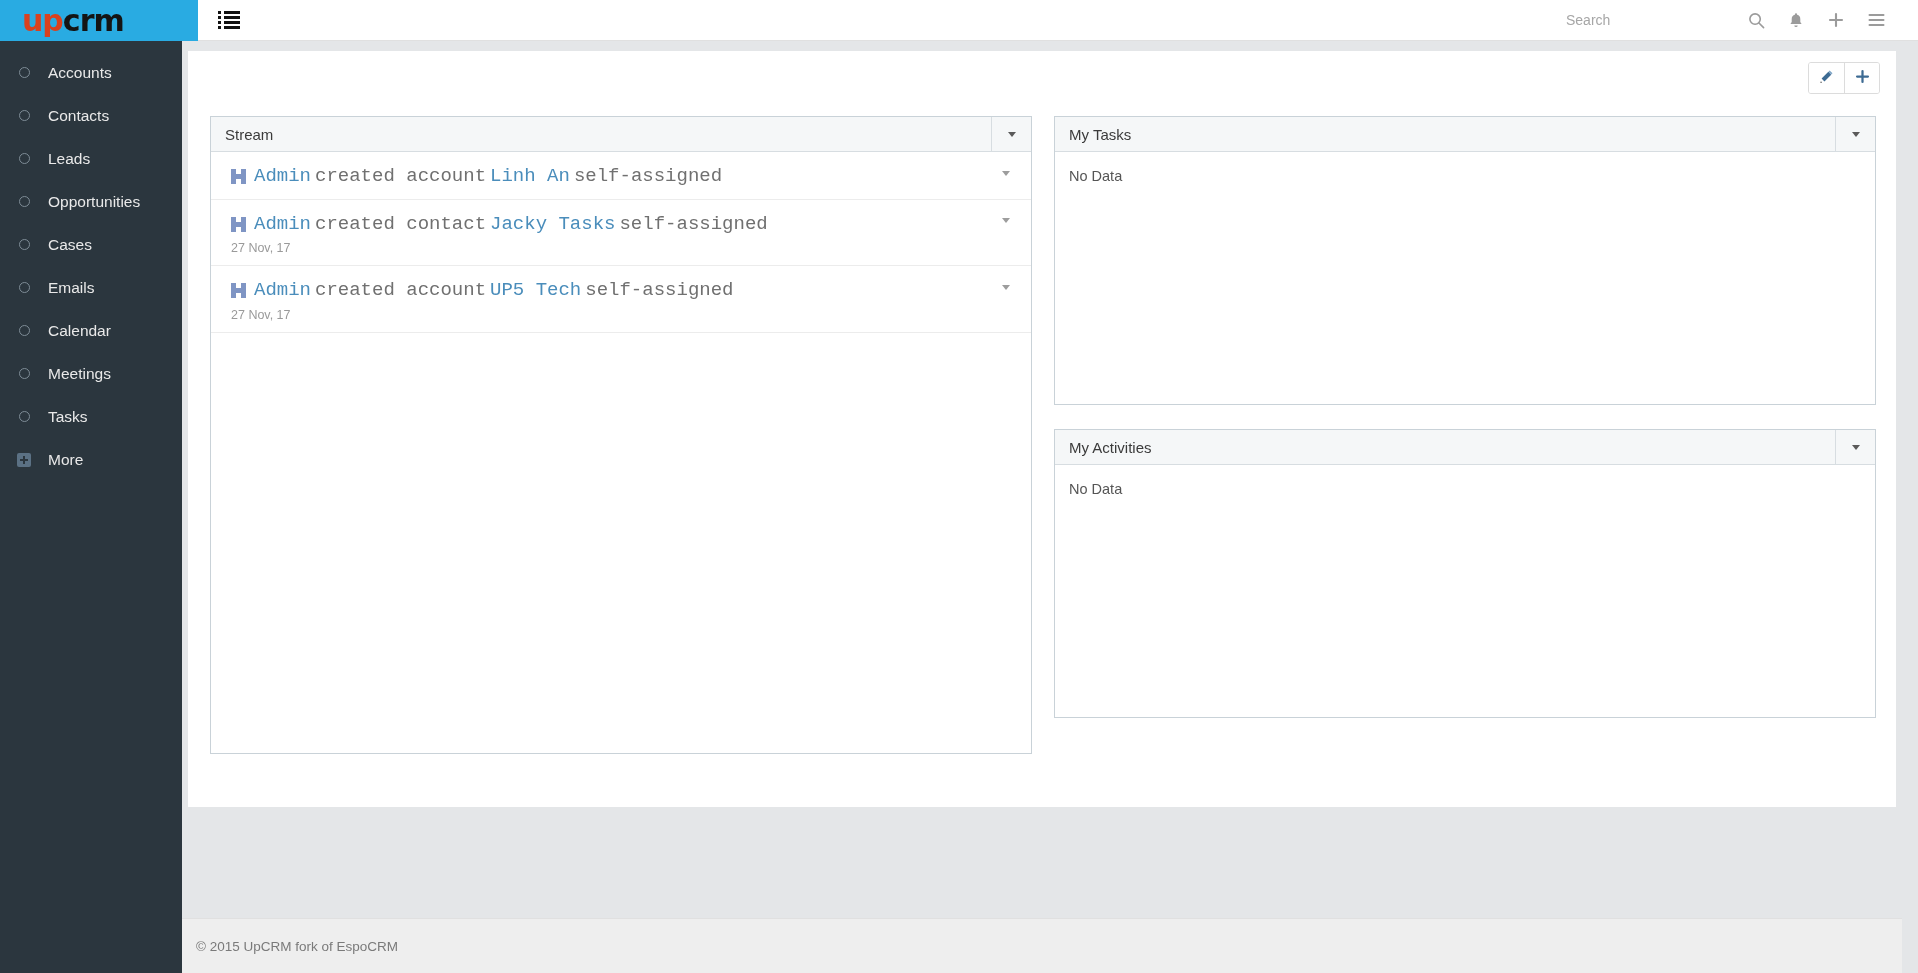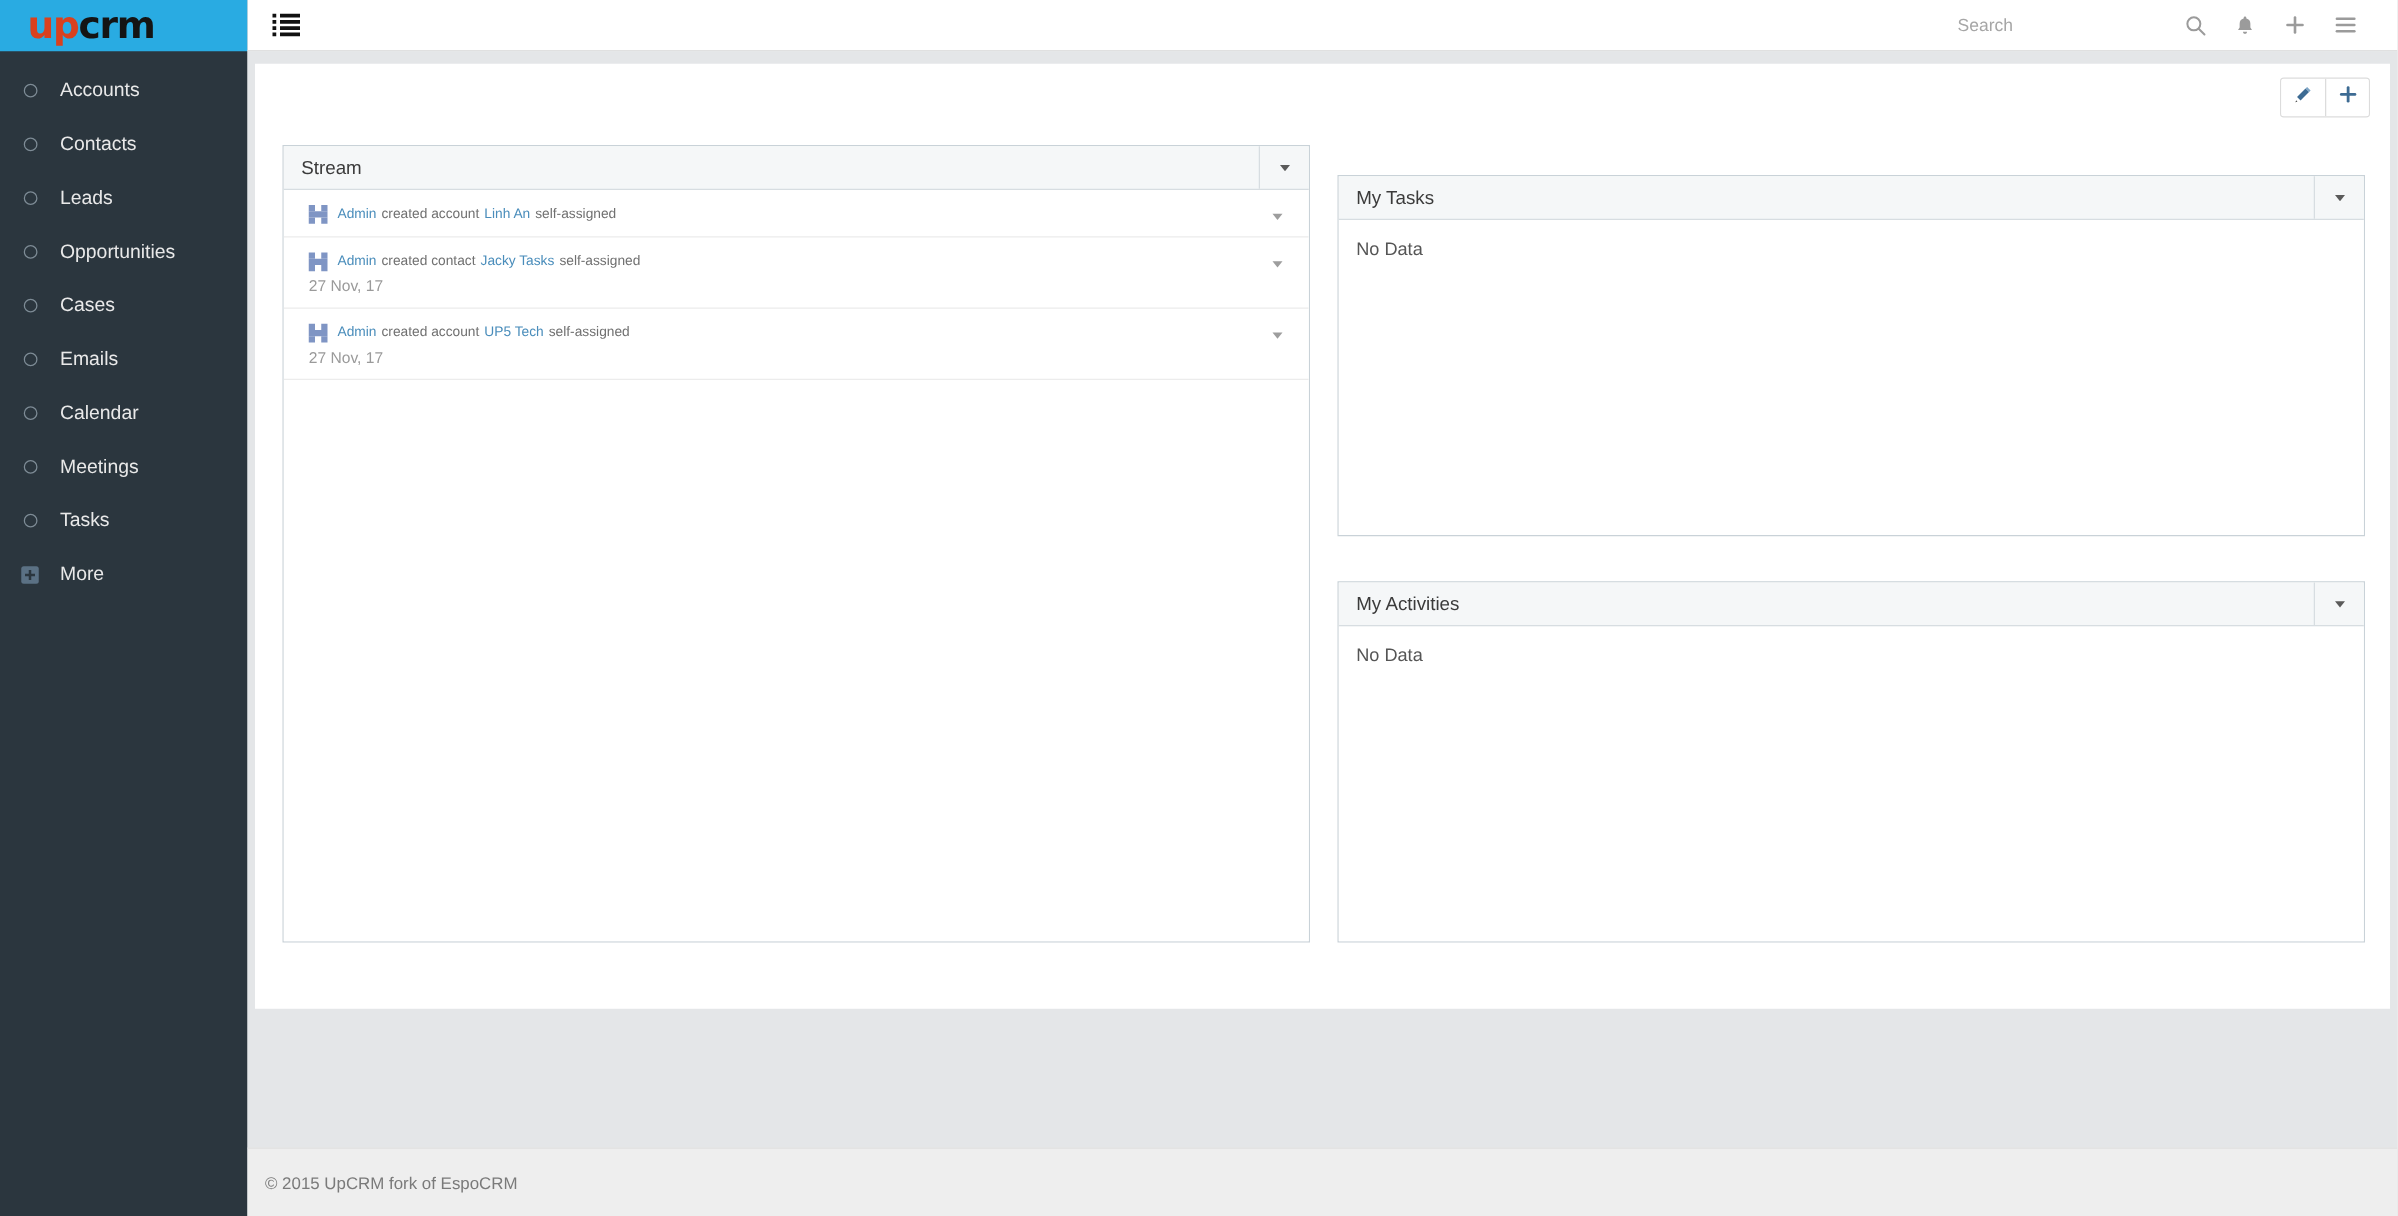--- a/index.html
+++ b/index.html
@@ -116,21 +116,21 @@
   .tb-icon {
     width: 40px; height: 41px;
     display: flex; align-items: center; justify-content: center;
     cursor: pointer;
     color: #9b9b9b;
   }
   .tb-icon svg { display: block; }
 
   
   .main {
-    position: absolute; left: 198px; top: 41px;
+    position: absolute; left: 182px; top: 41px;
     width: 1720px; height: 932px;
     background: #e4e6e8;
     overflow: hidden;
     padding-left: 24px;
   }
   .content-white {
     position: absolute; left: 6px; top: 10px;
     width: 1708px; height: 756px;
     background: #ffffff;
   }
@@ -150,21 +150,21 @@
     background: #fff;
   }
   .btn-group .gbtn + .gbtn { border-left: 1px solid #dcdcdc; }
 
   
   .panels {
     position: absolute; left: 22px; top: 65px; right: 18px;
     display: flex; gap: 22px;
   }
   .col-left  { width: 822px; flex: none; }
-  .col-right { width: 822px; flex: none; display: flex; flex-direction: column; gap: 36px; justify-content: flex-end; }
+  .col-right { width: 822px; flex: none; display: flex; flex-direction: column; gap: 24px; }
 
   .panel {
     border: 1px solid #c9d2d8;
     background: #fff;
   }
   .panel-head {
     height: 35px;
     background: #f5f7f8;
     border-bottom: 1px solid #d7dde1;
     display: flex; align-items: center;
@@ -195,22 +195,23 @@
   .no-data { font-size: 14.5px; color: #555; }
 
   
   .stream-row {
     position: relative;
     padding: 12px 44px 10px 20px;
     border-bottom: 1px solid #ececec;
   }
   .stream-line {
     display: flex; align-items: center;
-    font-size: 11px; color: #666;
+    font-size: 19px; color: #666;
     line-height: 1.3;
+    font-family: Liberation Mono, monospace;
   }
   .avatar {
     width: 15px; height: 15px;
     margin-right: 8px;
     flex: none;
     position: relative;
     background:
       linear-gradient(#7f95c4,#7f95c4) 0 0/5px 5px no-repeat,
       linear-gradient(#7f95c4,#7f95c4) 10px 0/5px 5px no-repeat,
       linear-gradient(#7f95c4,#7f95c4) 0 10px/5px 5px no-repeat,

